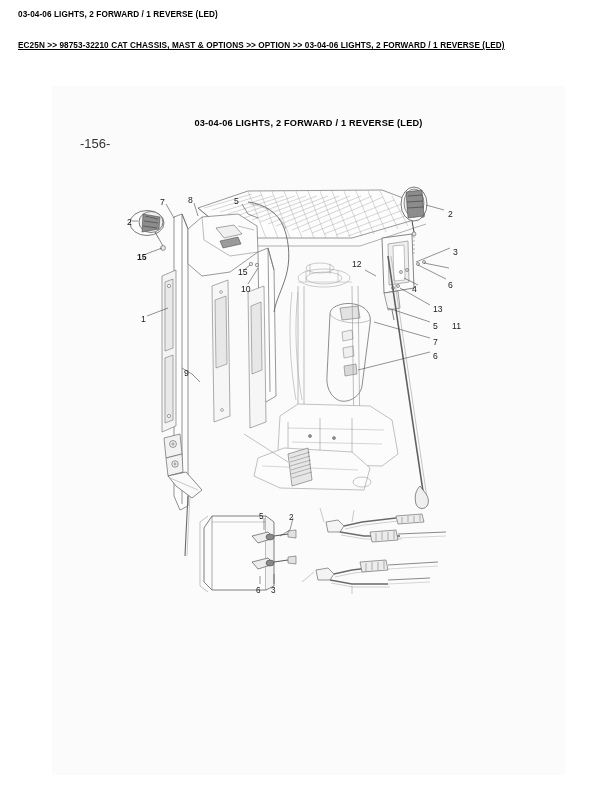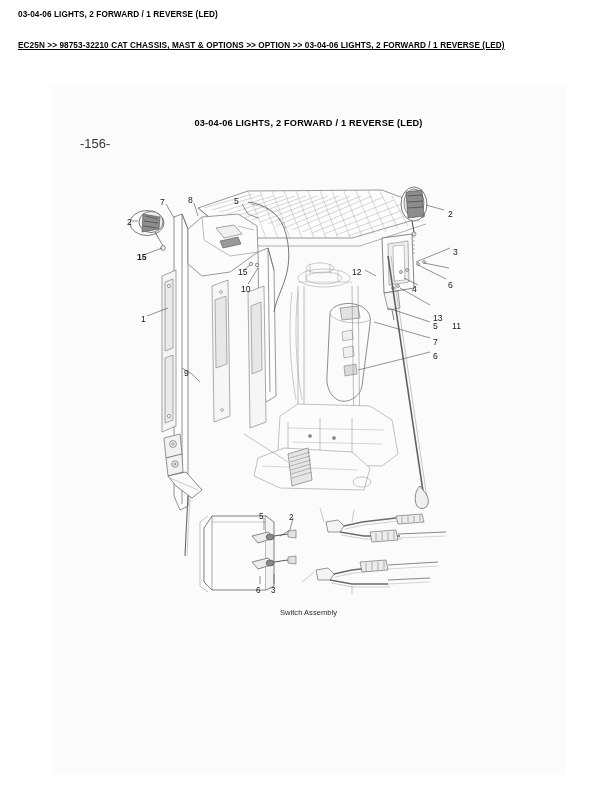--- a/index.html
+++ b/index.html
@@ -440,38 +440,37 @@
 
       <g stroke="#3a3a3a" stroke-width="0.55" fill="none">
         <path d="M212,32 L212,44"></path>
         <path d="M241,32 L238,44 L228,50"></path>
         <path d="M208,98 L208,90"></path>
         <path d="M222,98 L222,88"></path>
       </g>
     </svg>
   </div>
 
-  <div id="switch-caption">Switch Assembly</div>
 
   <div class="callout" style="left:75px;top:132px;">2</div>
   <div class="callout" style="left:108px;top:112px;">7</div>
   <div class="callout" style="left:136px;top:110px;">8</div>
   <div class="callout" style="left:182px;top:111px;">5</div>
   <div class="callout" style="left:85px;top:167px;font-weight:bold;">15</div>
   <div class="callout" style="left:186px;top:182px;">15</div>
   <div class="callout" style="left:189px;top:199px;">10</div>
   <div class="callout" style="left:89px;top:229px;">1</div>
   <div class="callout" style="left:132px;top:283px;">9</div>
-  <div class="callout" style="left:300px;top:182px;">12</div>
+  <div class="callout" style="left:300px;top:174px;">12</div>
   <div class="callout" style="left:396px;top:124px;">2</div>
   <div class="callout" style="left:401px;top:162px;">3</div>
   <div class="callout" style="left:400px;top:188px;margin-top:48px;">11</div>
   <div class="callout" style="left:396px;top:195px;">6</div>
   <div class="callout" style="left:360px;top:199px;">4</div>
-  <div class="callout" style="left:381px;top:228px;">13</div>
+  <div class="callout" style="left:381px;top:219px;">13</div>
   <div class="callout" style="left:381px;top:236px;">5</div>
   <div class="callout" style="left:381px;top:252px;">7</div>
   <div class="callout" style="left:381px;top:266px;">6</div>
 
   <div class="callout small" style="left:207px;top:427px;">5</div>
   <div class="callout small" style="left:237px;top:428px;">2</div>
   <div class="callout small" style="left:204px;top:501px;">6</div>
   <div class="callout small" style="left:219px;top:501px;">3</div>
 
 </div>

